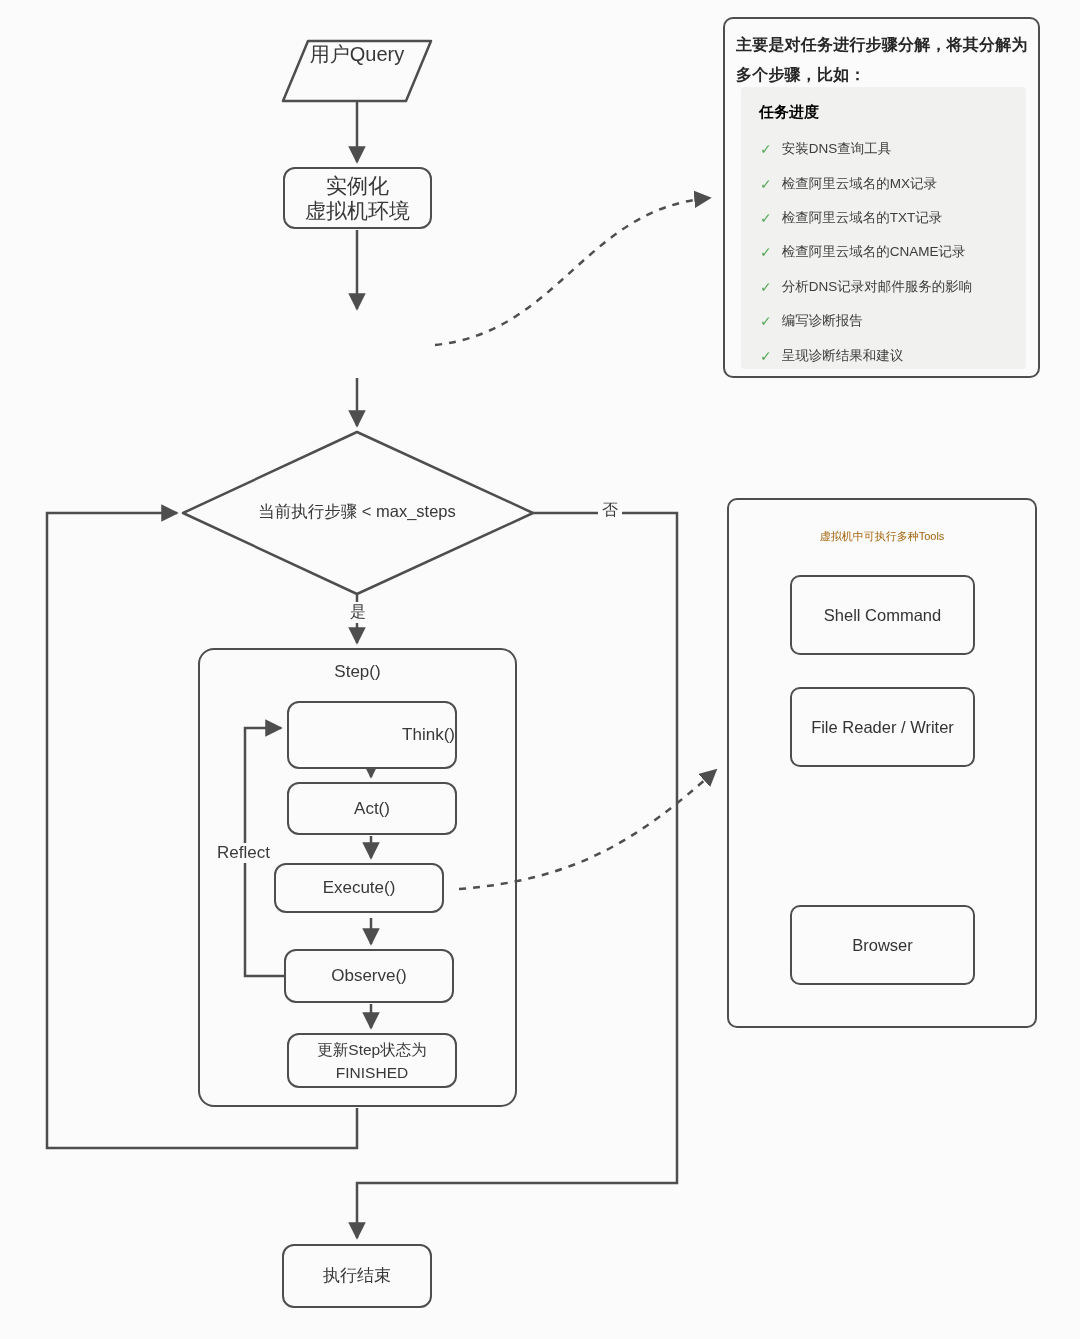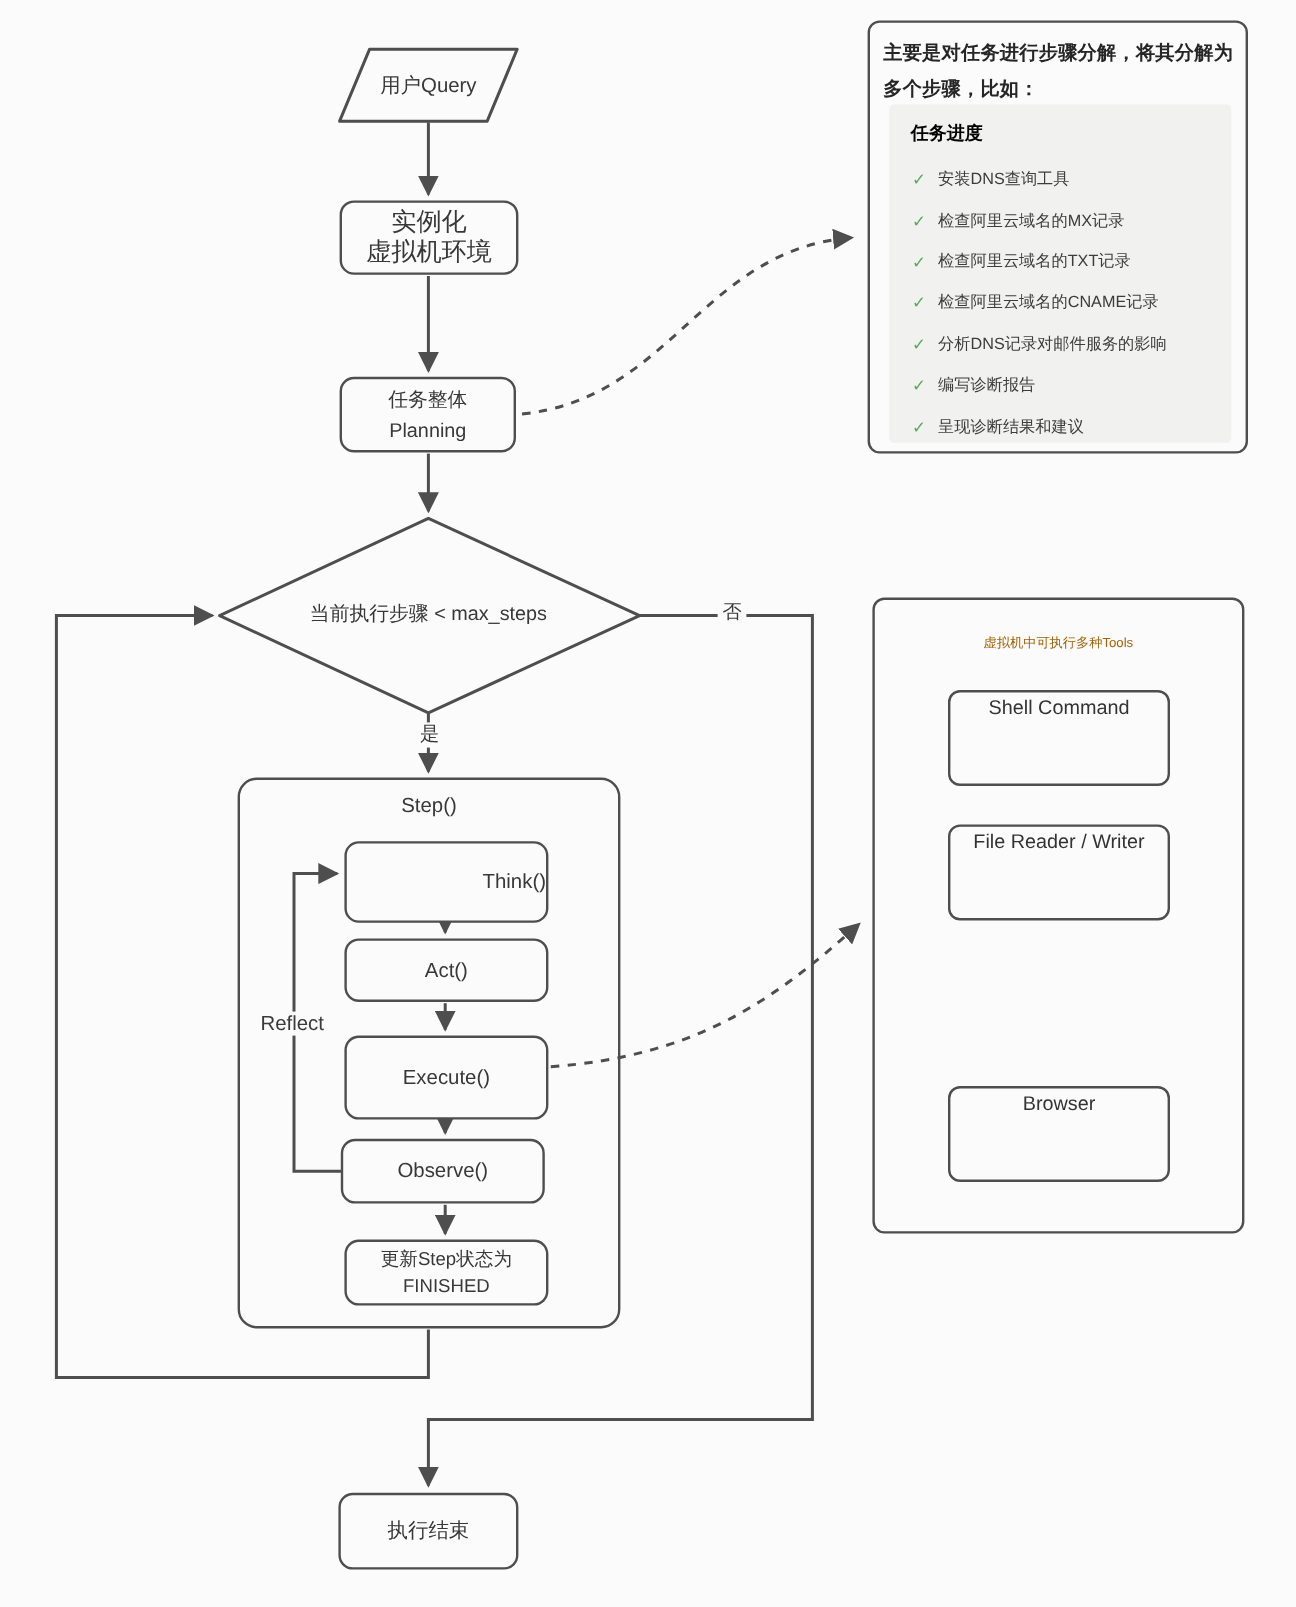--- a/index.html
+++ b/index.html
@@ -16,29 +16,29 @@
   #arrowhead path{fill:var(--line,#4e4e4e);}
 
   .abs{position:absolute;z-index:2;box-sizing:border-box;}
   .box{
     position:absolute;z-index:2;box-sizing:border-box;
     border:2.5px solid var(--line,#4e4e4e);border-radius:12px;
     background:var(--page-bg,#fbfbfb);
     display:flex;flex-direction:column;align-items:center;justify-content:center;
     font-size:17px;line-height:26px;text-align:center;
   }
-  .n-query{left:283px;top:41px;width:148px;height:60px;display:flex;align-items:center;justify-content:center;font-size:17px;}
+  .n-query{left:283px;top:41px;width:148px;height:60px;display:flex;justify-content:center;font-size:20px;}
   .n-inst{left:283px;top:167px;width:149px;height:62px;font-size:21px;line-height:25px;}
   .n-plan{left:283px;top:314px;width:147px;height:63px;font-size:16.5px;line-height:26px;}
   .n-dec{left:207px;top:501px;width:300px;text-align:center;font-size:16.5px;}
   .n-step{left:198px;top:648px;width:319px;height:459px;border-radius:16px;background:transparent;}
   .step-title{left:198px;top:662px;width:319px;text-align:center;font-size:17px;}
   .n-think{left:287px;top:701px;width:170px;height:68px;align-items:flex-end;}
   .n-act{left:287px;top:782px;width:170px;height:53px;}
-  .n-exec{left:287px;top:863px;width:170px;height:70px;}
+  .n-exec{left:274px;top:863px;width:170px;height:50px;}
   .n-obs{left:284px;top:949px;width:170px;height:54px;}
   .n-upd{left:287px;top:1033px;width:170px;height:55px;font-size:15.5px;line-height:23px;}
   .n-end{left:282px;top:1244px;width:150px;height:64px;}
 
   .tag{position:absolute;z-index:3;background:var(--page-bg,#fbfbfb);padding:0 4px;font-size:16px;color:#3a3a3a;}
   .lbl-yes{left:346px;top:602px;}
   .lbl-no{left:598px;top:500px;}
   .lbl-reflect{left:213px;top:843px;font-size:17px;}
 
   .n-callout{left:723px;top:17px;width:317px;height:361px;border-radius:10px;display:block;text-align:left;}
@@ -46,21 +46,21 @@
   .panel{position:absolute;left:16px;top:68px;width:285px;height:282px;box-sizing:border-box;
     background:var(--panel-bg,#f1f1ef);border-radius:4px;padding:13px 16px 0 16px;}
   .panel-title{font-weight:bold;font-size:15px;color:#000000;margin:2px 0 10px 2px;line-height:20px;}
   .chk-row{display:flex;align-items:center;height:34.4px;gap:10px;font-size:13.5px;color:#3c3c3c;padding-left:3px;}
   .chk{color:var(--check-green,#57a95c);font-size:14px;font-weight:bold;flex:0 0 auto;}
 
   .n-tools{left:727px;top:498px;width:310px;height:530px;border-radius:10px;display:block;}
   .tools-title{position:absolute;left:0;top:23px;width:100%;text-align:center;font-size:11px;color:#a16207;}
   .tool-box{position:absolute;left:61px;width:185px;height:80px;box-sizing:border-box;
     border:2.5px solid var(--line,#4e4e4e);border-radius:10px;background:var(--page-bg,#fbfbfb);
-    display:flex;align-items:flex-start;justify-content:center;font-size:16.5px;color:#333;}
+    display:flex;align-items:center;justify-content:center;font-size:16.5px;color:#333;}
   .t0{top:75px}.t1{top:187px}.t2{top:298px}.t3{top:405px}
 </style>
 </head>
 <body>
 
 <div class="stage">
 
   <svg class="wires" width="1080" height="1339" viewBox="0 0 1080 1339">
     <defs>
       <marker id="arrowhead" viewBox="0 0 10 10" refX="9" refY="5" markerWidth="7" markerHeight="7" orient="auto-start-reverse">
@@ -89,24 +89,20 @@
 
   <div class="abs n-query">
     <span>用户Query</span>
   </div>
 
   <div class="box n-inst">
     <div>实例化</div>
     <div>虚拟机环境</div>
   </div>
 
-  <div class="box n-plan">
-    <div>任务整体</div>
-    <div>Planning</div>
-  </div>
 
   <div class="abs n-dec">当前执行步骤 &lt; max_steps</div>
   <div class="tag lbl-yes">是</div>
   <div class="tag lbl-no">否</div>
 
   <div class="box n-step"></div>
   <div class="abs step-title">Step()</div>
 
   <div class="box n-think">
     <span>Think()</span>

